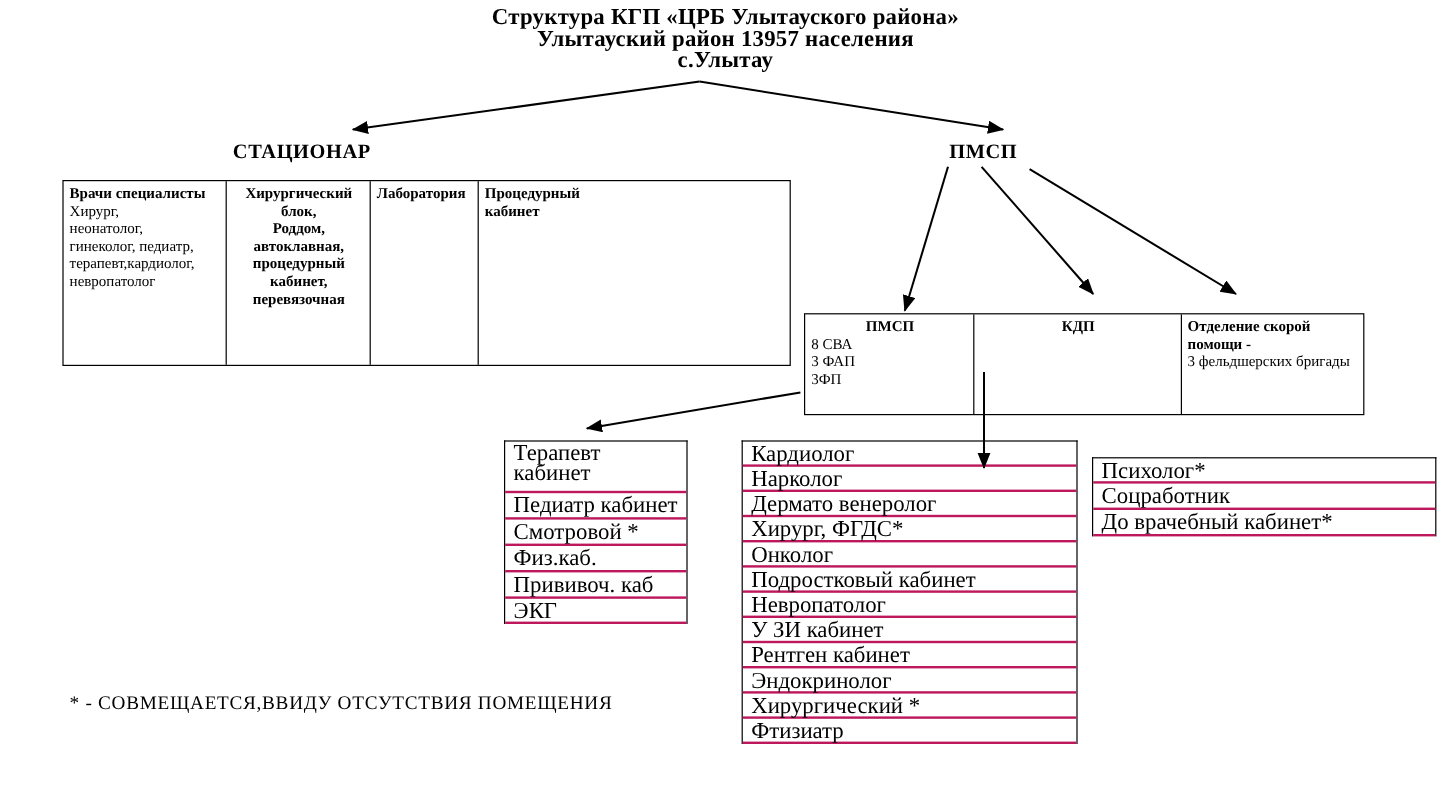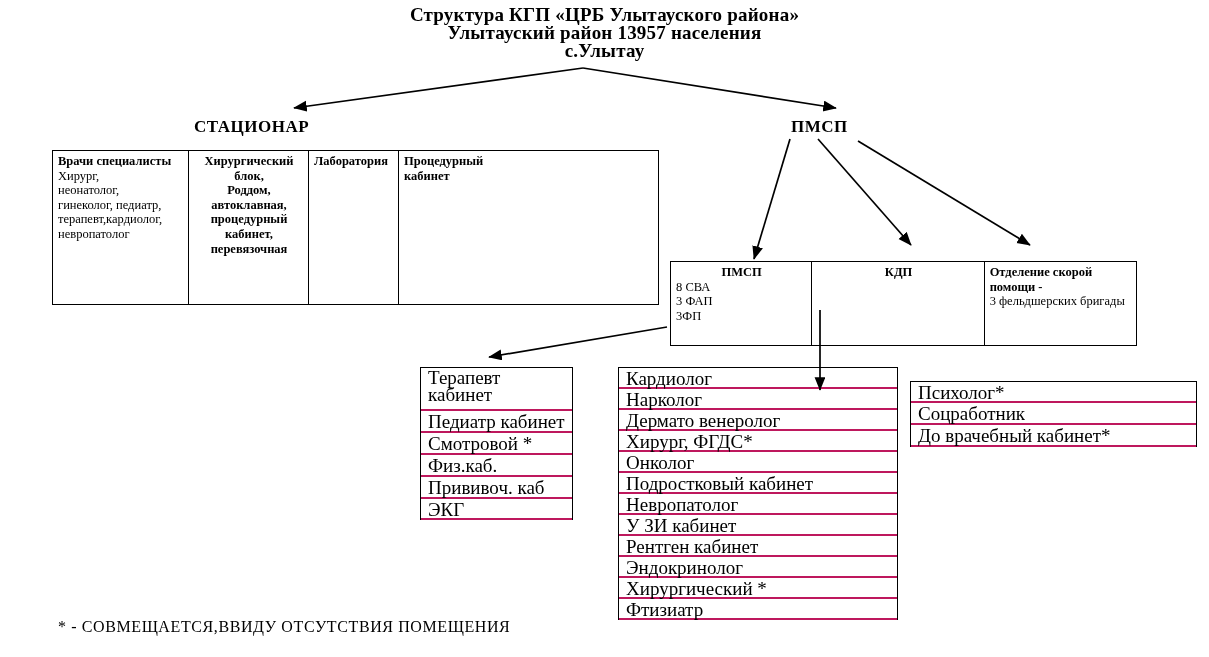--- a/index.html
+++ b/index.html
@@ -105,21 +105,20 @@
 
   
   #footnote {
     position: absolute;
     left: 58px;
     top: 578px;
     font-size: 16px;
     letter-spacing: 0.6px;
     white-space: nowrap;
     font-weight: normal;
-    margin-top: 40px;
   }
 
   
   #arrows {
     position: absolute;
     left: 0; top: 0;
     width: 1209px; height: 657px;
     pointer-events: none;
   }
 </style>

